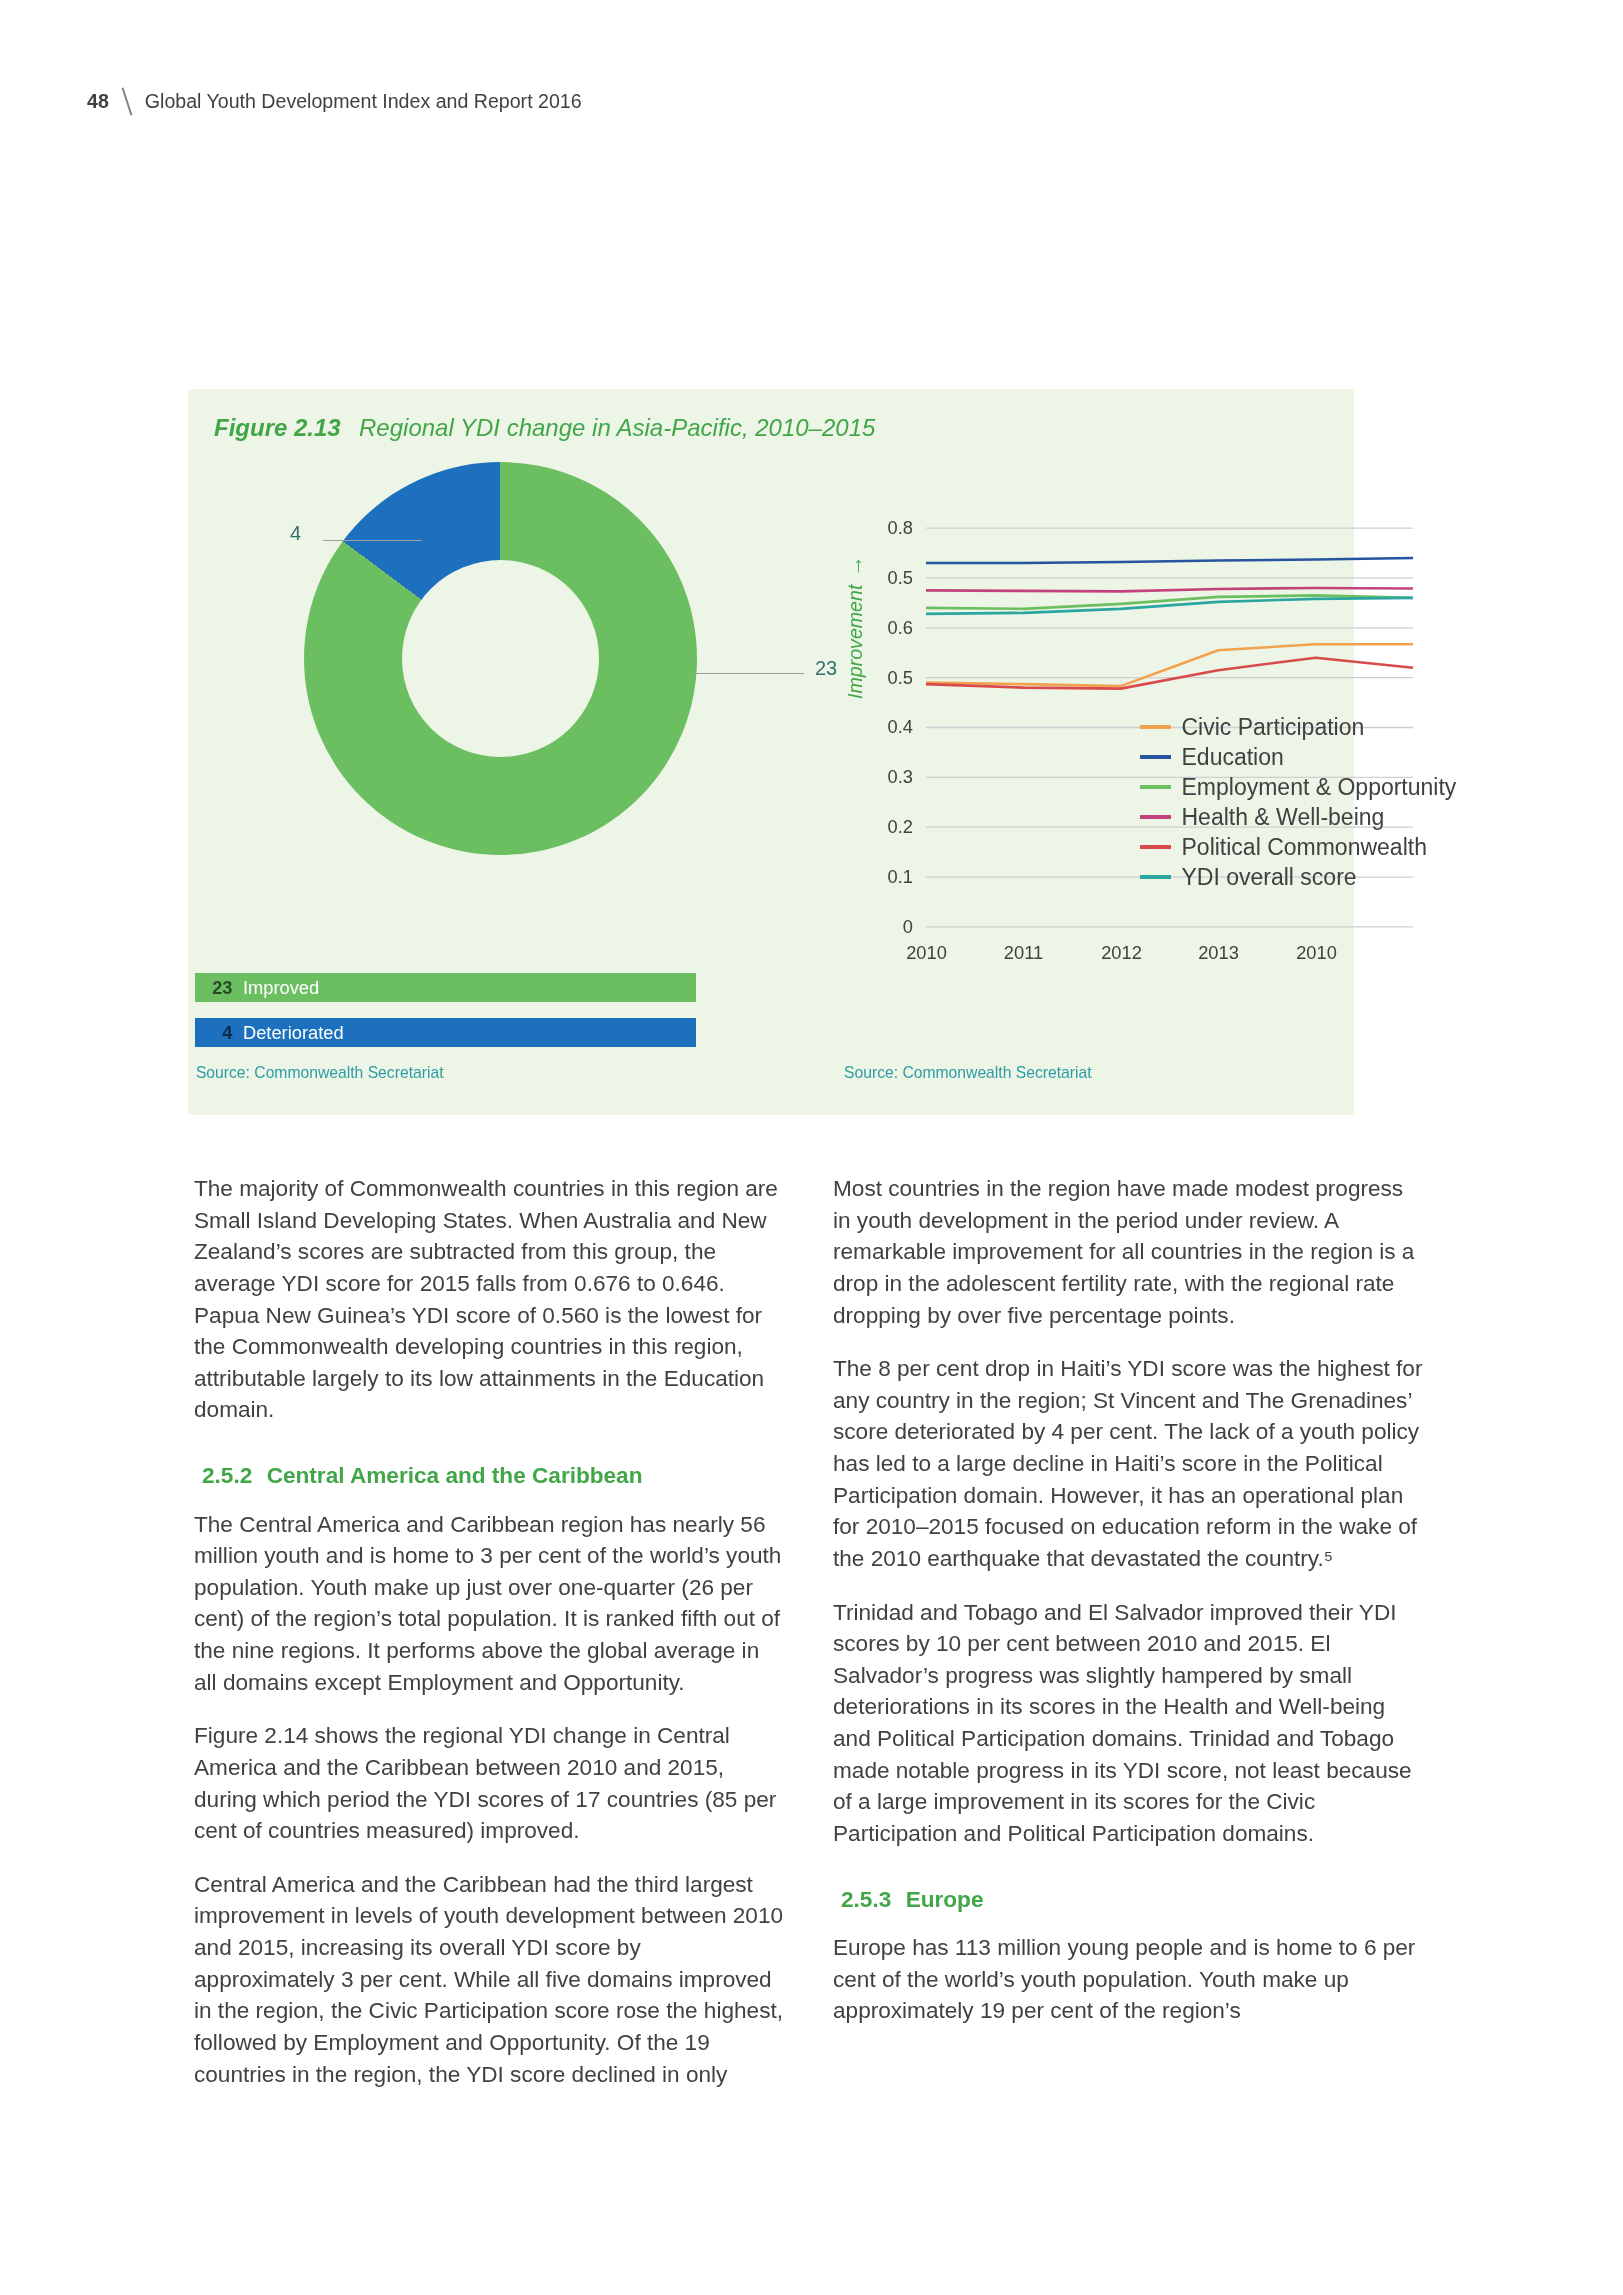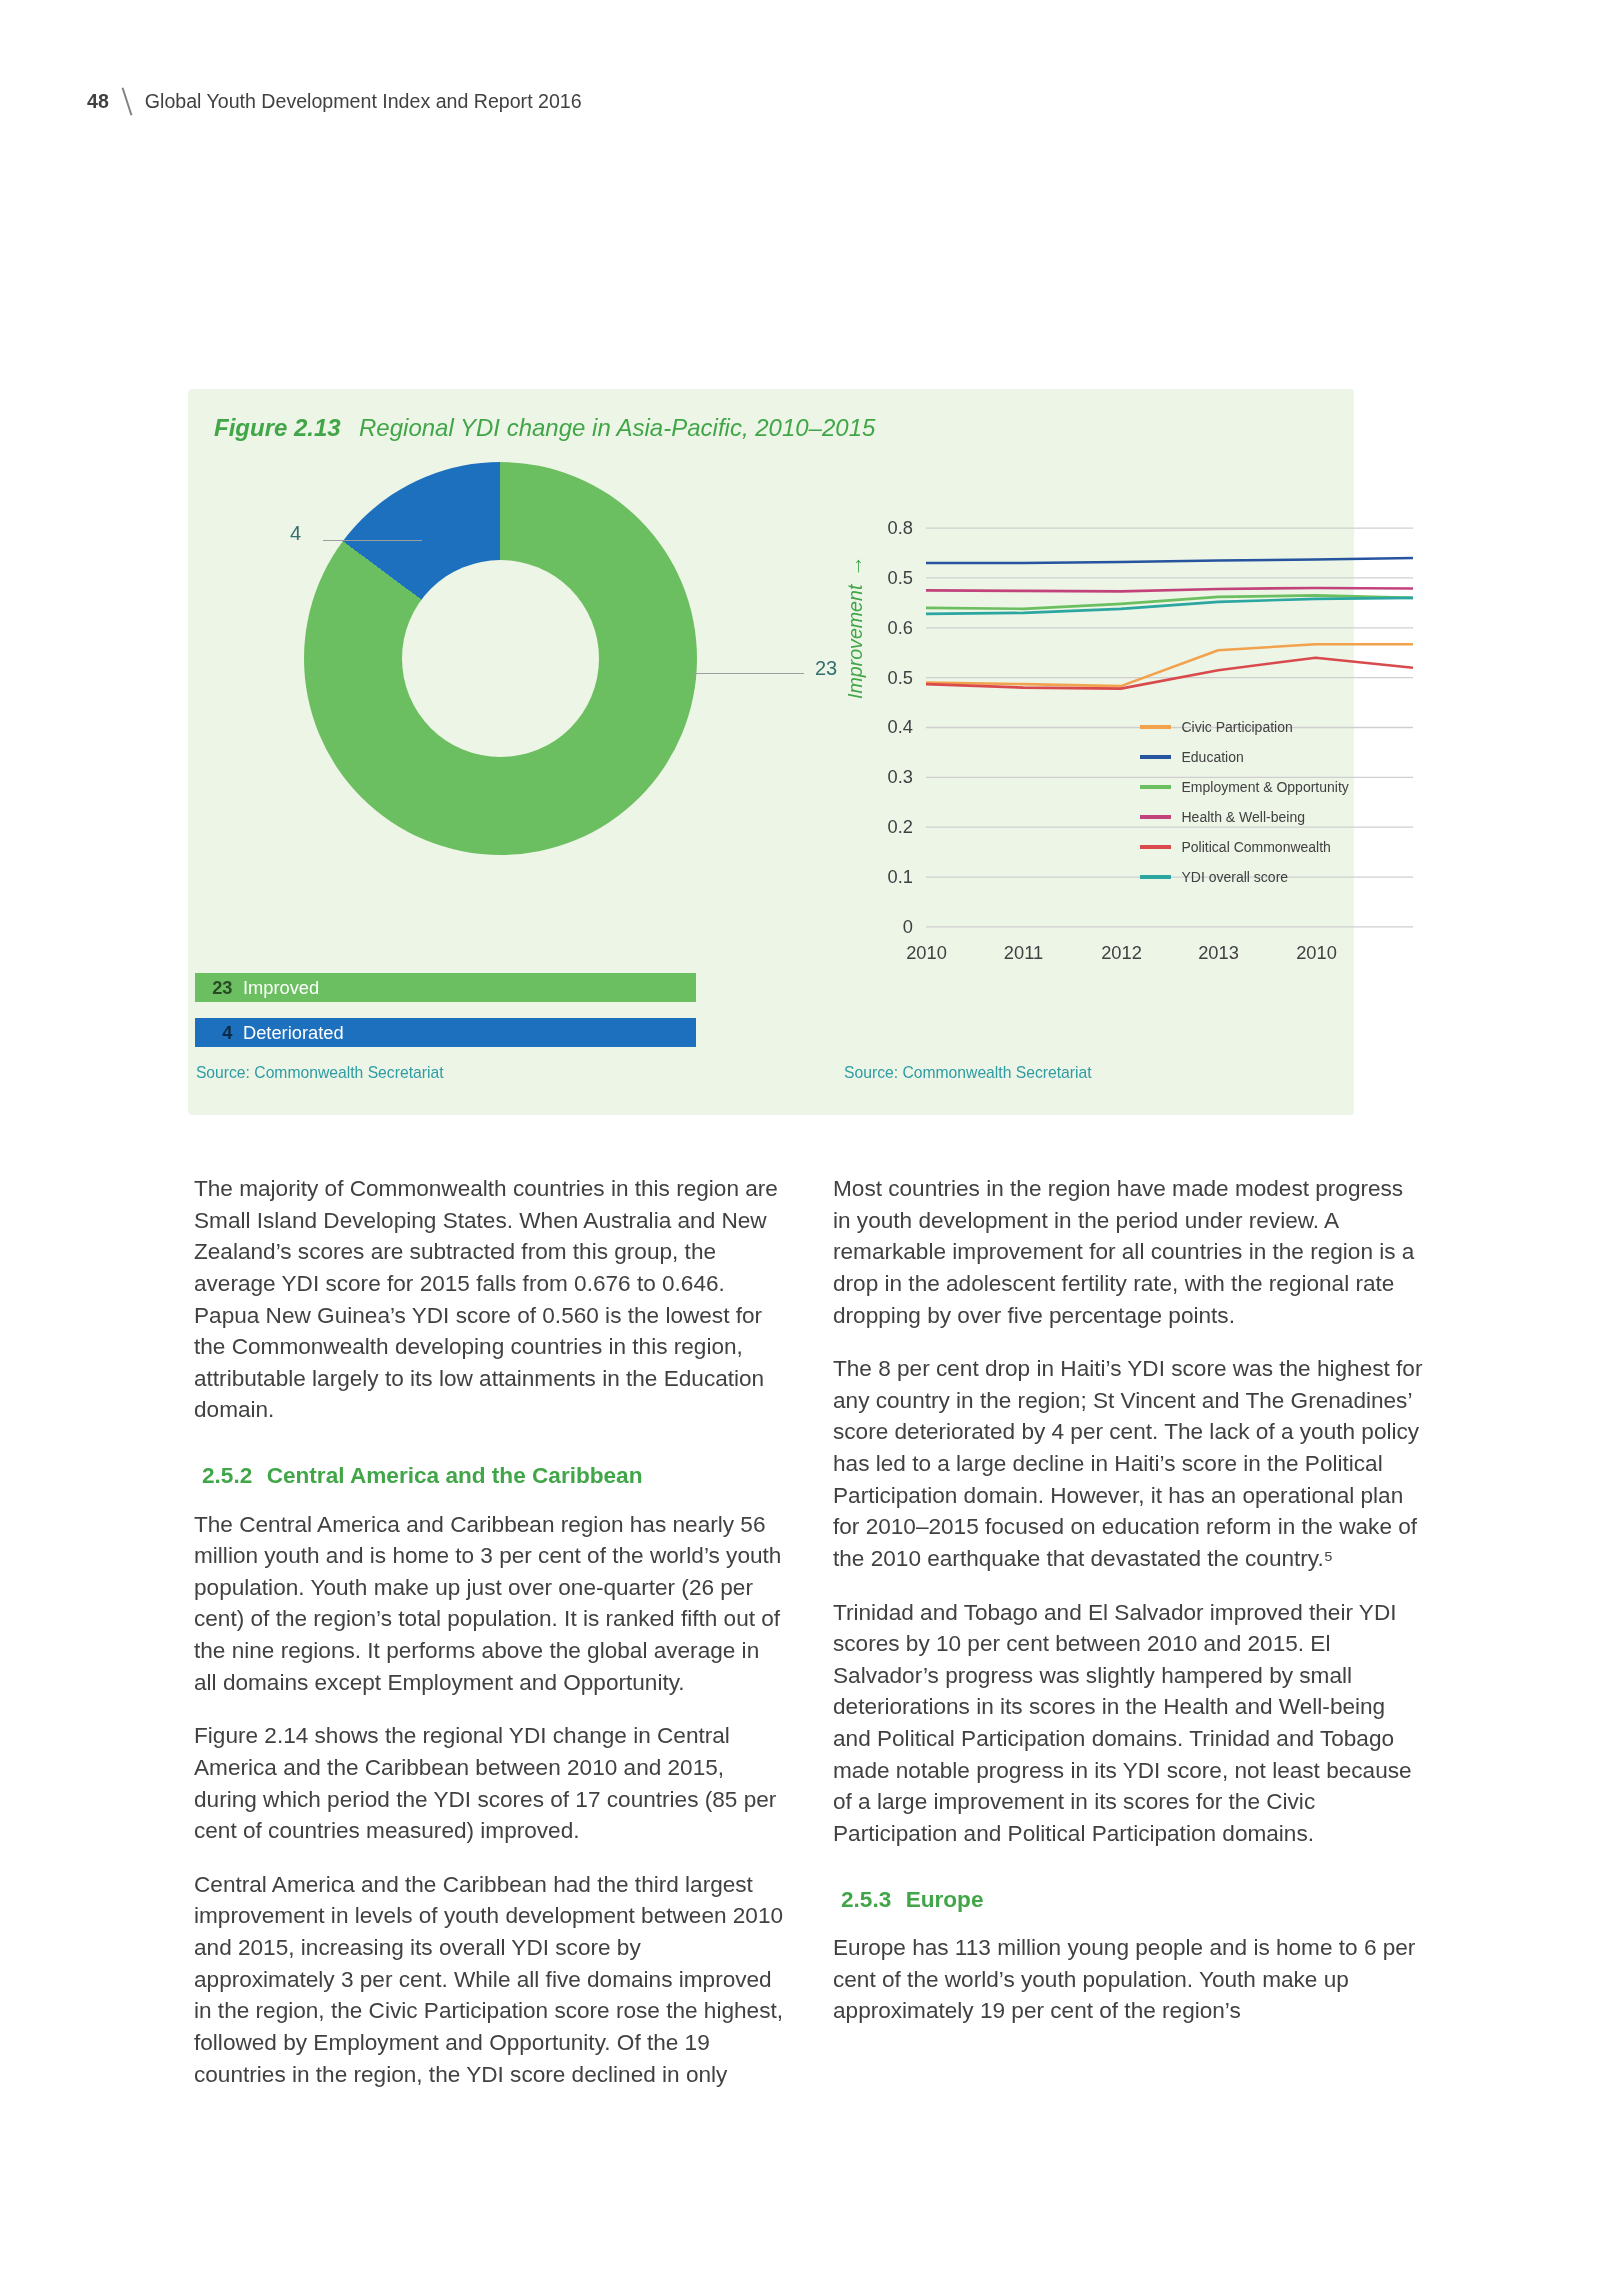--- a/index.html
+++ b/index.html
@@ -41,21 +41,21 @@
   .line-chart-svg { position:absolute; left:738px; top:139px; width:487px; height:399px; overflow:visible; }
   .yticks { position:absolute; left:665px; top:139px; width:60px; height:399px; }
   .ytick { position:absolute; right:0; font-size:18.3px; color:#414042; }
   .xticks { position:absolute; left:738px; top:553px; width:487px; height:29px; }
   .xtick { position:absolute; font-size:18.3px; color:#414042; width:63px; text-align:center; }
   .y-axis-label { position:absolute; left:654px; top:310px; transform-origin:0 0; transform:rotate(-90deg); font-size:19.6px; font-style:italic; color:#41a648; white-space:nowrap; }
   .arrow-icon { font-style:normal; margin-left:7.9px; font-size:21.6px; font-weight:bold; }
   .chart-legend { position:absolute; left:952px; top:323px; }
   .legend-row { display:flex; align-items:center; height:30px; }
   .legend-swatch { width:31px; height:3.3px; margin-right:10.5px; flex:0 0 auto; }
-  .legend-label { font-size:14px; color:#414042; white-space:nowrap; }
+  .legend-label { font-size:23px; color:#414042; white-space:nowrap; }
 
   
   .body-col { position:absolute; top:1173px; width:591px; font-size:22.6px; line-height:1.4; color:#414042; }
   .col-left { left:194px; }
   .col-right { left:833px; }
   .body-col p { margin:0 0 22px 0; }
   .section-heading { font-size:22.6px; color:#41a648; margin:35px 0 17px 8px; font-weight:bold; line-height:1.35; }
   .h-num { margin-right:14.4px; }
 </style>
 </head>

